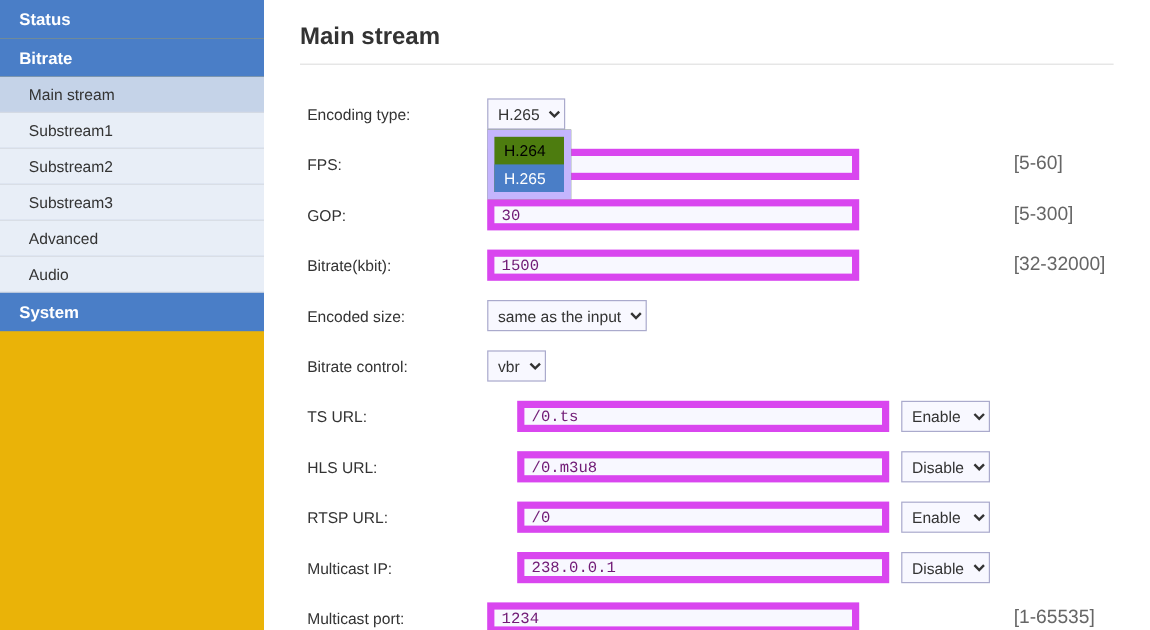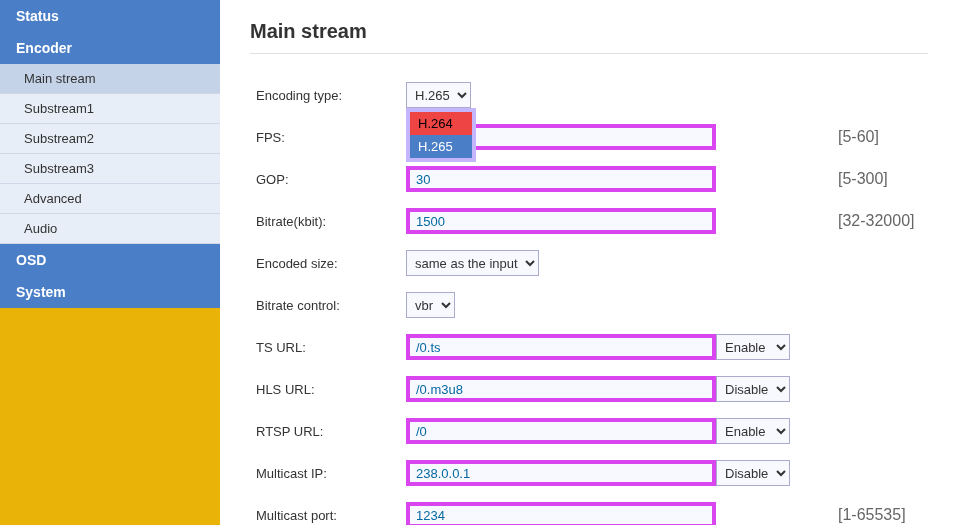--- a/index.html
+++ b/index.html
@@ -80,25 +80,26 @@
     }
 
     .form-table td:last-child {
       color: #666;
       padding-left: 10px;
       font-size: 16px;
     }
 
     .form-input {
       height: 26px;
-      border: 4px solid #d946ef;
+      border: 6px solid #d946ef;
       padding: 2px 6px;
       font-size: 13px;
       background: #f8f8ff;
-      color: #0369a1;
+      color: #701a75;
+      font-family: Liberation Mono, monospace;
     }
 
     .form-input-wide {
       width: 310px;
     }
 
     .form-select {
       height: 26px;
       border: 1px solid #aac;
       padding: 2px 4px;
@@ -109,76 +110,74 @@
 
     .dropdown-container {
       position: relative;
       display: inline-block;
     }
 
     .dropdown-list {
       position: absolute;
       top: 26px;
       left: 0;
-      background: #ef4444;
-      border: 4px solid #c4b5fd;
+      background: #4d7c0f;
+      border: 6px solid #c4b5fd;
       z-index: 100;
       min-width: 70px;
     }
 
     .dropdown-option {
       padding: 4px 8px;
       cursor: pointer;
       white-space: nowrap;
     }
 
     .dropdown-option.selected {
       background: #4a7ec7;
       color: white;
     }
 
     .inline-group {
       display: flex;
-      gap: 0;
+      gap: 10px;
+      margin-left: 25px;
     }
 
     .ts-row td, .hls-row td, .rtsp-row td, .multicast-ip-row td {
       padding: 5px 6px;
     }
   </style>
 </head>
 <body>
 
 <div class="sidebar">
   <div class="sidebar-section-header">
     <span>Status</span>
   </div>
   <div class="sidebar-section-header">
-    <span>Encoder</span>
+    <span>Bitrate</span>
   </div>
   <div class="sidebar-item active">
     <span>Main stream</span>
   </div>
   <div class="sidebar-item">
     <span>Substream1</span>
   </div>
   <div class="sidebar-item">
     <span>Substream2</span>
   </div>
   <div class="sidebar-item">
     <span>Substream3</span>
   </div>
   <div class="sidebar-item">
     <span>Advanced</span>
   </div>
   <div class="sidebar-item">
     <span>Audio</span>
-  </div>
-  <div class="sidebar-section-header">
-    <span>OSD</span>
   </div>
   <div class="sidebar-section-header">
     <span>System</span>
   </div>
 </div>
 
 <div class="main-content">
   <div class="page-title">Main stream</div>
 
   <table class="form-table">

